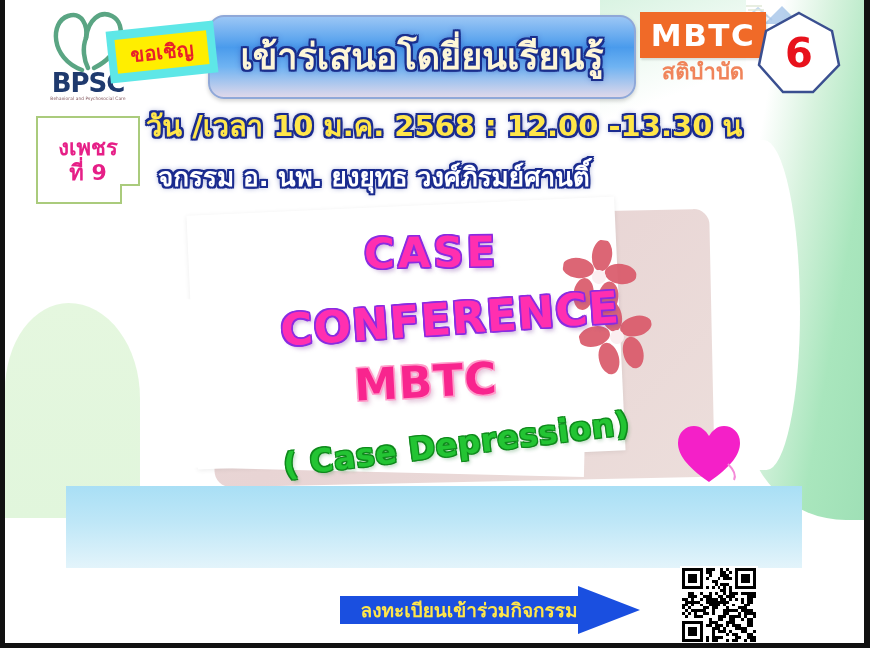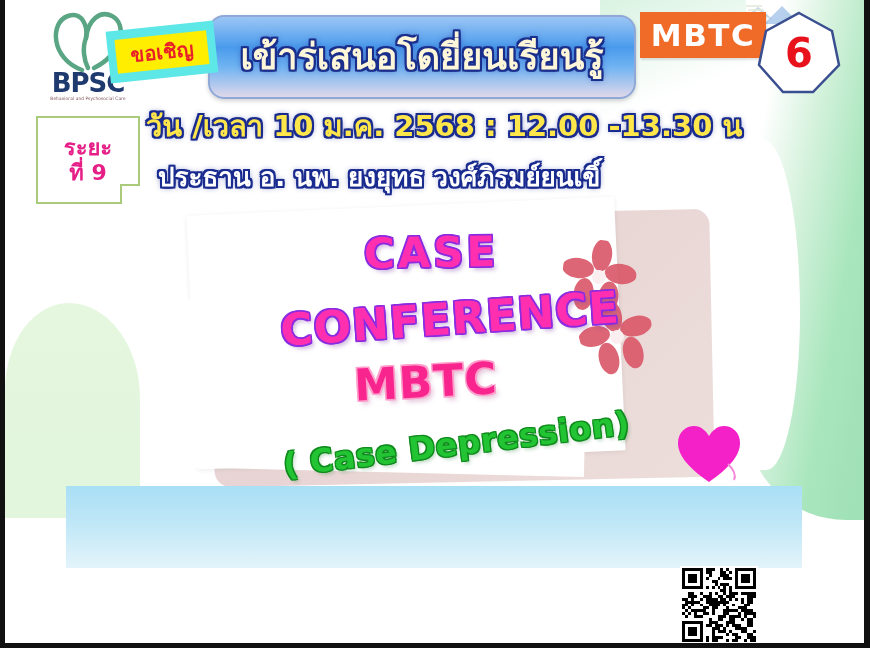--- a/index.html
+++ b/index.html
@@ -264,34 +264,35 @@
   </div>
 
   <div id="title-bar">
     <span class="title-text">เข้าร่เสนอโดยี่ยนเรียนรู้</span>
   </div>
 
   <div id="mbtc-logo">
     <div class="block">
       <span class="t">MBTC</span>
     </div>
+    <div class="sub">สติบำบัด</div>
   </div>
 
   <div id="hept-badge">
     <svg width="86" height="86" viewBox="0 0 86 86">
       <polygon points="43,3 76,21 83,55 57,82 27,82 3,55 10,21" fill="#ffffff" stroke="#3a4f90" stroke-width="2.5"></polygon>
     </svg>
     <span class="num">6</span>
   </div>
 
   <div class="info-line" id="date-line">วัน /เวลา  10 ม.ค. 2568 :  12.00 -13.30 น</div>
-  <div class="info-line" id="chair-line">ประธาน  อ. นพ. ยงยุทธ วงศ์ภิรมย์ยนเขิ์</div>
+  <div class="info-line" id="chair-line">จกรรม  อ. นพ. ยงยุทธ วงศ์ภิรมย์ศานติ์</div>
 
   <div id="phase-note">
-    <span class="l1">ระยะ</span>
+    <span class="l1">งเพชร</span>
     <span class="l2">ที่ 9</span>
     <span class="fold"></span>
   </div>
 
   <div id="photo-area">
     <div class="pink-card"></div>
     <div class="white-sheet-a"></div>
     <div class="white-sheet-b"></div>
   </div>
 
@@ -322,20 +323,26 @@
   <div class="headline" id="hl-sub">( Case  Depression)</div>
 
   <svg id="heart-icon" viewBox="0 0 66 62">
     <path d="M33 58 C10 42 2 30 2 19 C2 8 10 2 18 2 C25 2 30 7 33 12 C36 7 41 2 48 2 C56 2 64 8 64 19 C64 30 56 42 33 58 Z" fill="#f420c8"></path>
     <path d="M52 40 C58 46 60 52 58 56" stroke="#f48ad8" stroke-width="2" fill="none"></path>
   </svg>
 
   <div id="presenter-panel">
   </div>
 
+  <div id="register-arrow">
+    <svg width="300" height="48" viewBox="0 0 300 48">
+      <path d="M0 10 L238 10 L238 0 L300 24 L238 48 L238 38 L0 38 Z" fill="#1a4fe0"></path>
+    </svg>
+    <span class="label">ลงทะเบียนเข้าร่วมกิจกรรม</span>
+  </div>
 
   <div id="qr-code">
     <div class="grid" style="grid-template-columns: repeat(25, 1fr); grid-template-rows: repeat(25, 1fr);">
         <i style="background: rgb(0, 0, 0);"></i>
         <i style="background: rgb(0, 0, 0);"></i>
         <i style="background: rgb(0, 0, 0);"></i>
         <i style="background: rgb(0, 0, 0);"></i>
         <i style="background: rgb(0, 0, 0);"></i>
         <i style="background: rgb(0, 0, 0);"></i>
         <i style="background: rgb(0, 0, 0);"></i>

